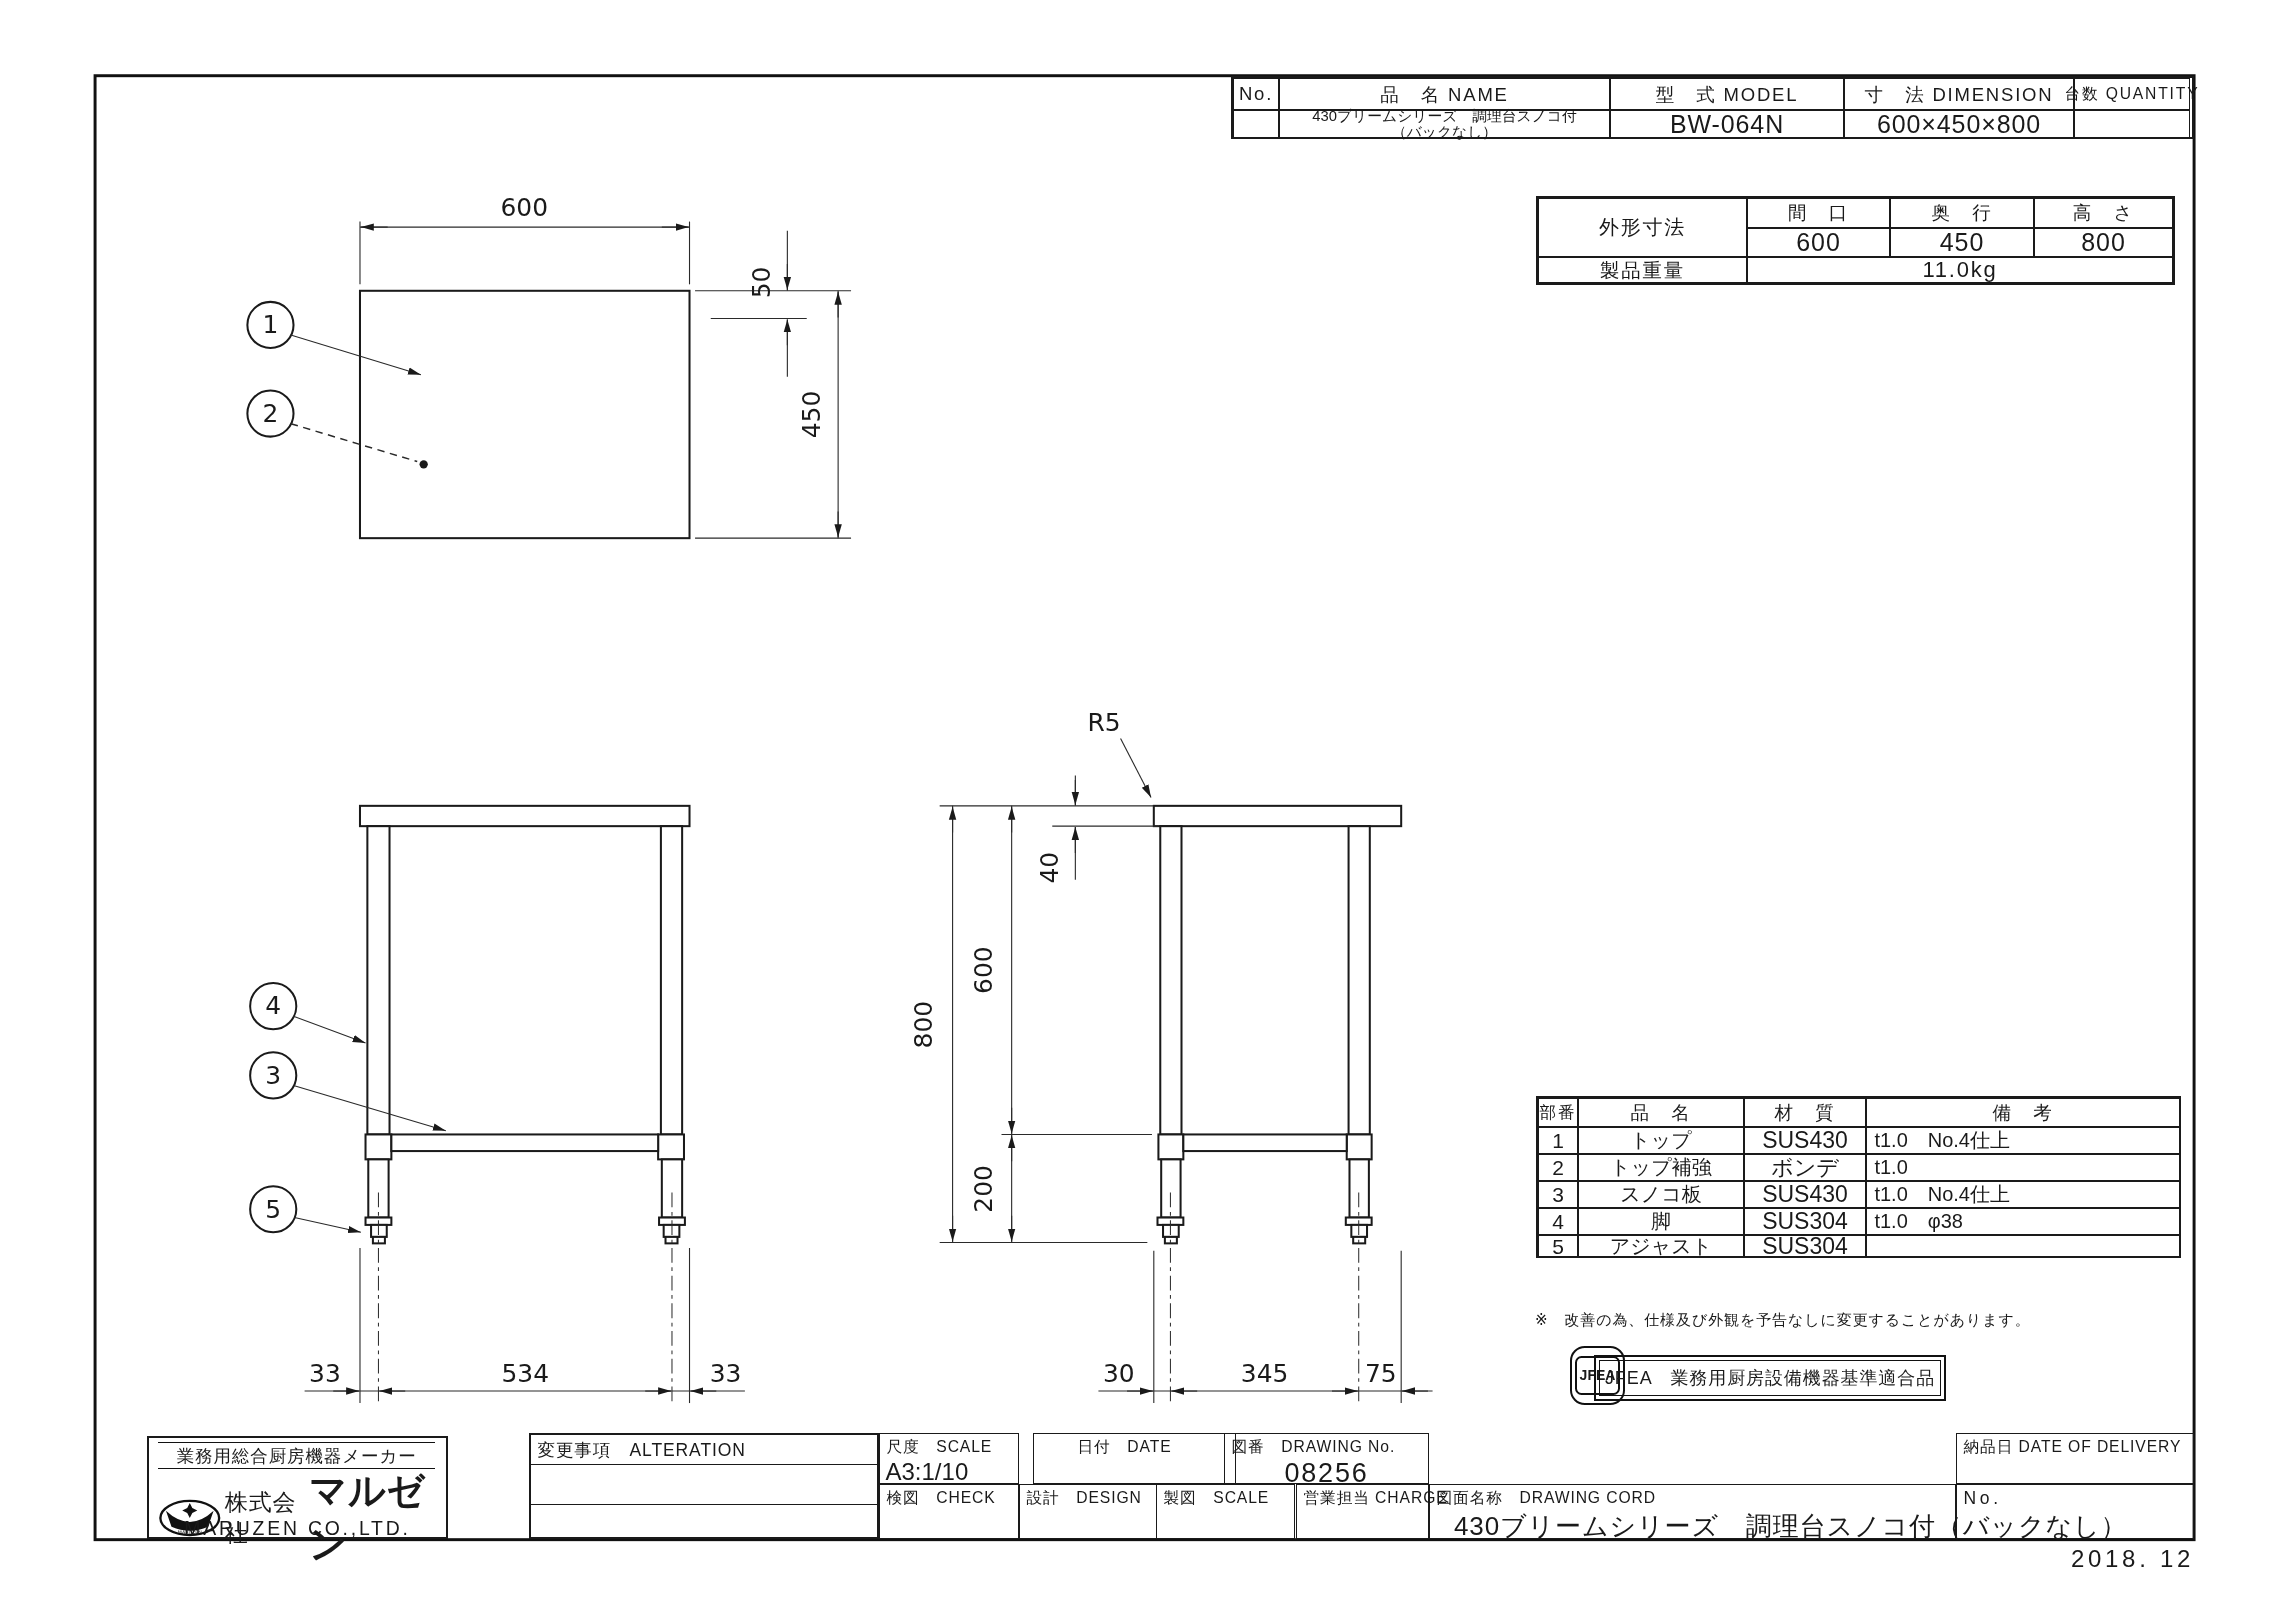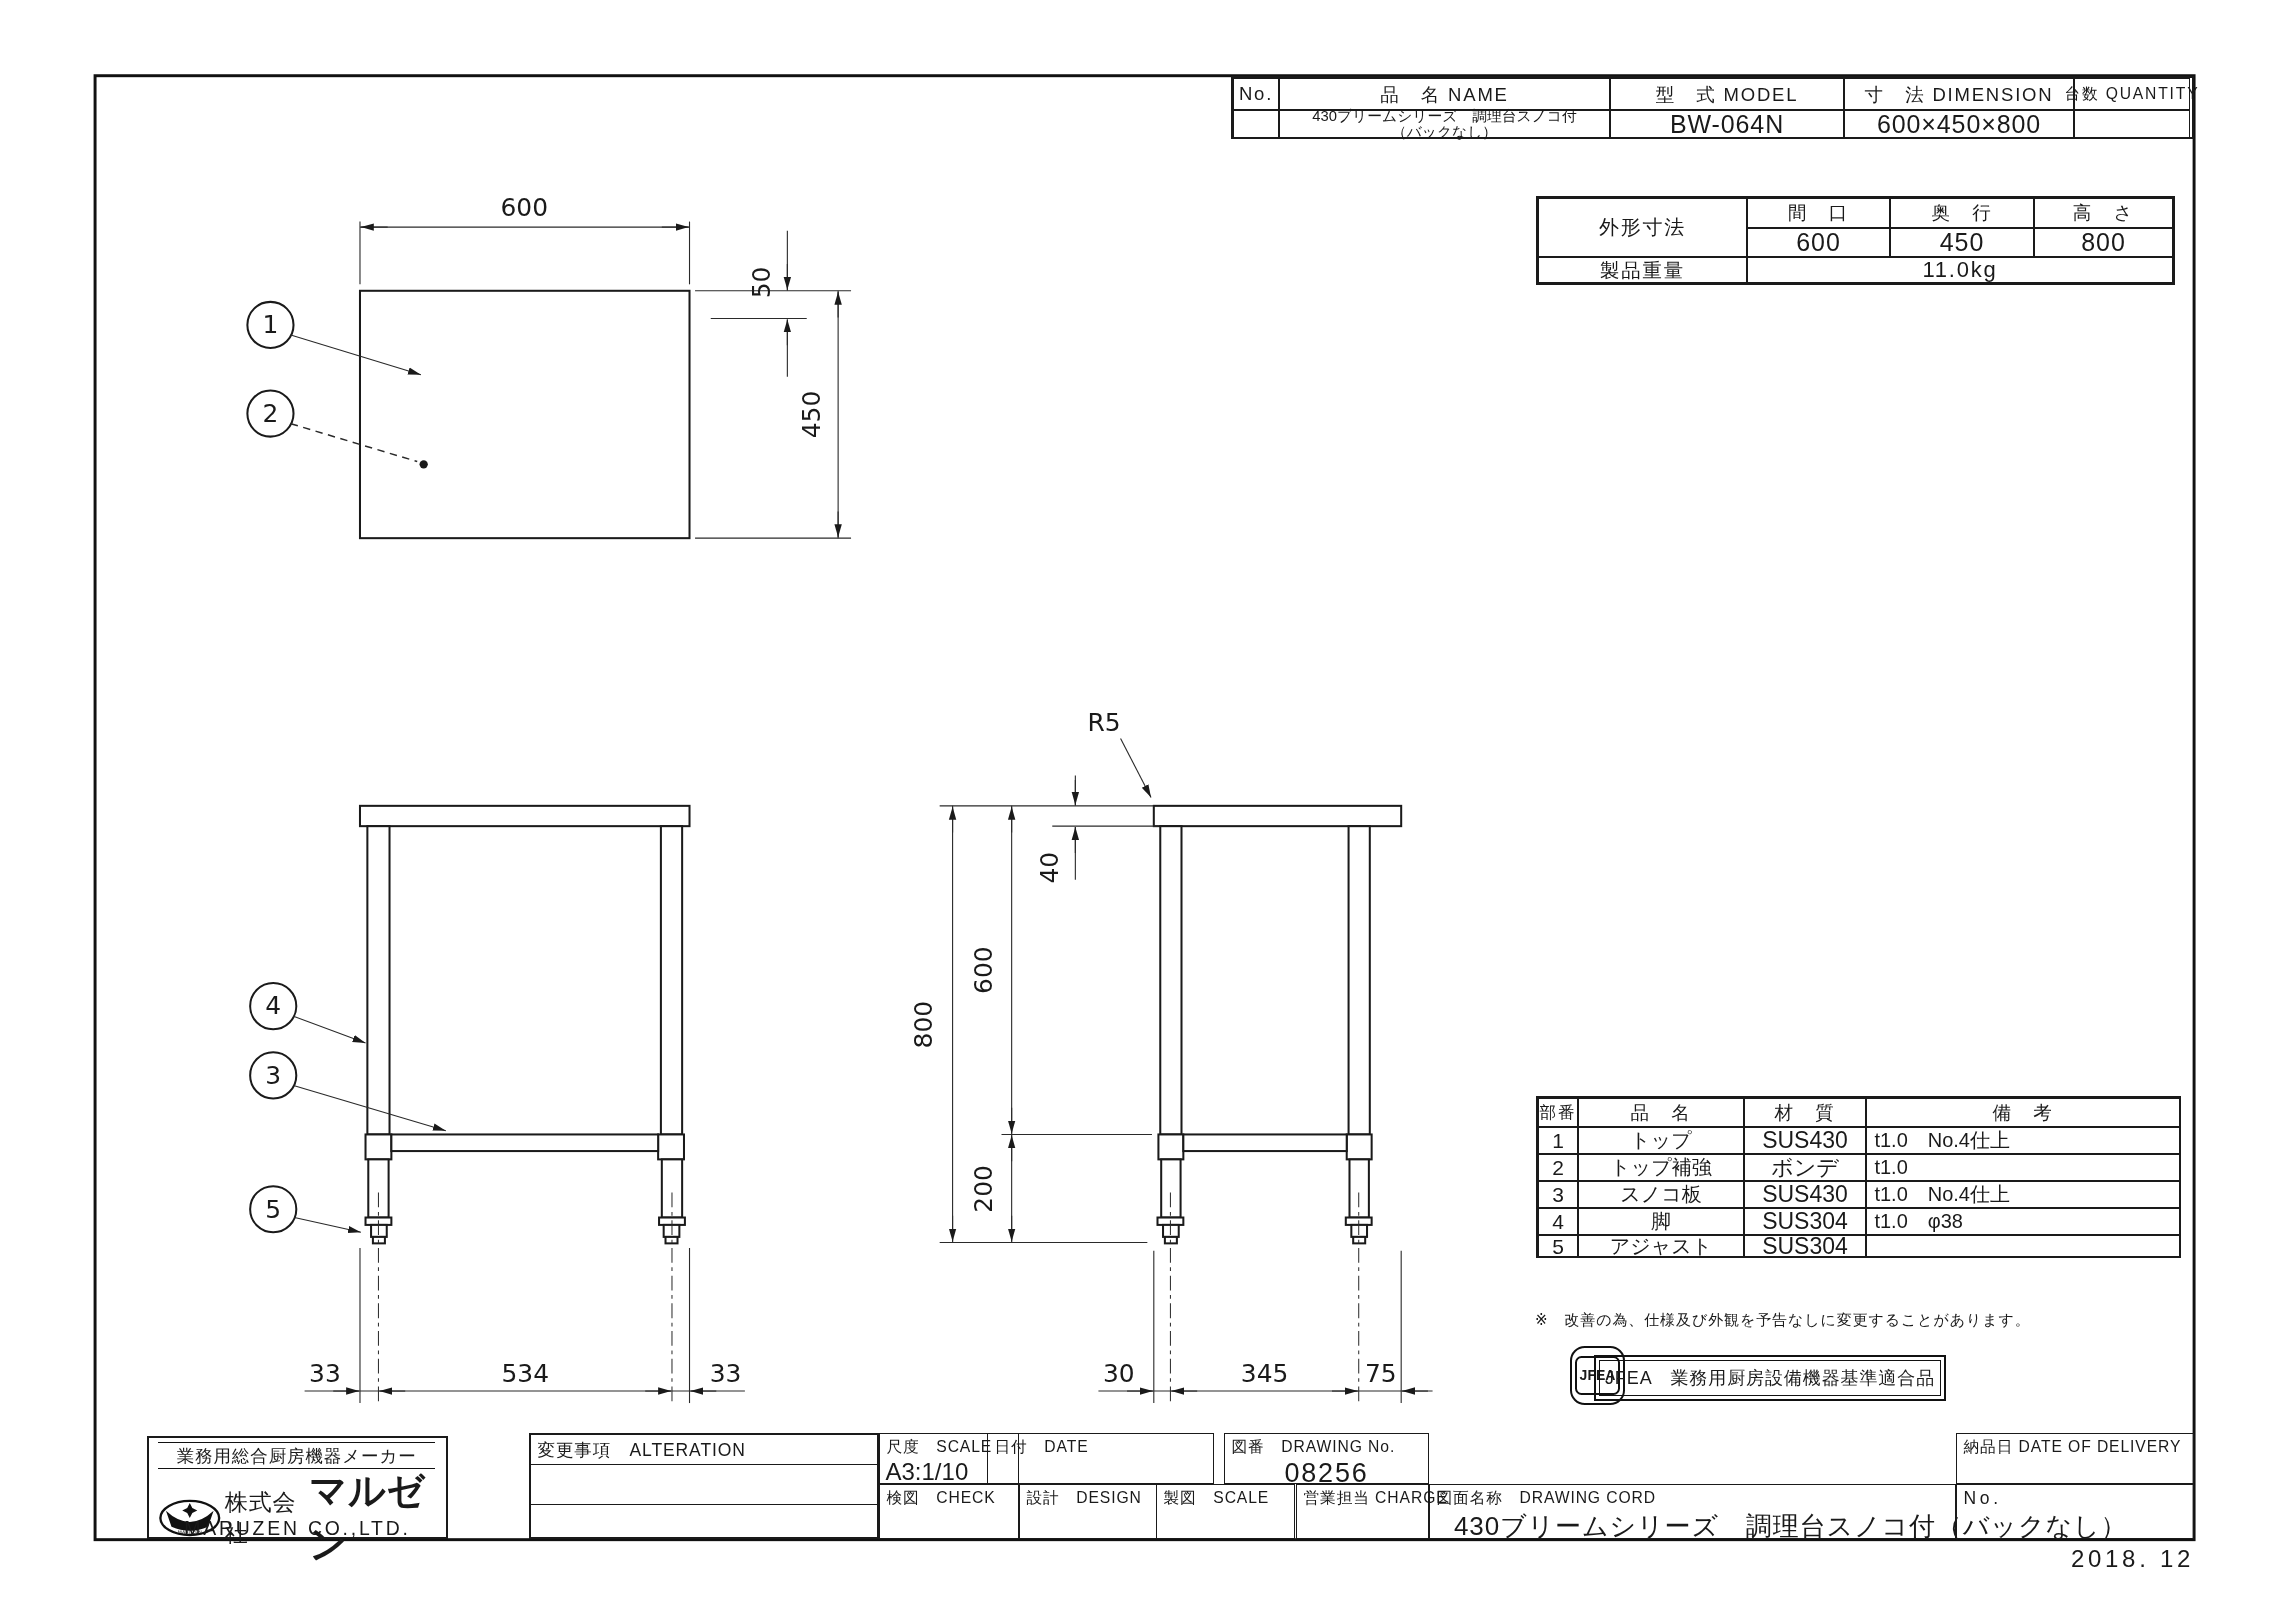--- a/index.html
+++ b/index.html
@@ -261,21 +261,21 @@
   <div class="cell" style="left:529px;top:1433px;width:350px;height:106px;border-width:2px;">
     <div class="lbl" style="height:30px;border-bottom:1.3px solid #1a1a1a;box-sizing:border-box;font-size:17.5px;">変更事項　ALTERATION</div>
     <div style="height:40px;border-bottom:1.3px solid #1a1a1a;box-sizing:border-box;"></div>
     <div></div>
   </div>
 
   <div class="cell" style="left:879px;top:1433px;width:140px;height:51px;">
     <div class="lbl">尺度　SCALE</div>
     <div style="font-size:24px;padding-left:5.5px;">A3:1/10</div>
   </div>
-  <div class="cell" style="left:987px;top:1433px;width:227px;height:51px;">
+  <div class="cell" style="left:1033px;top:1433px;width:203px;height:51px;padding-left:37px;">
     <div class="lbl">日付　DATE</div>
   </div>
   <div class="cell" style="left:1224px;top:1433px;width:205px;height:51px;">
     <div class="lbl">図番　DRAWING No.</div>
     <div style="font-size:27px;text-align:center;letter-spacing:1.8px;">08256</div>
   </div>
   <div class="cell" style="left:1956px;top:1433px;width:238px;height:51px;">
     <div class="lbl">納品日 DATE OF DELIVERY</div>
   </div>
 

